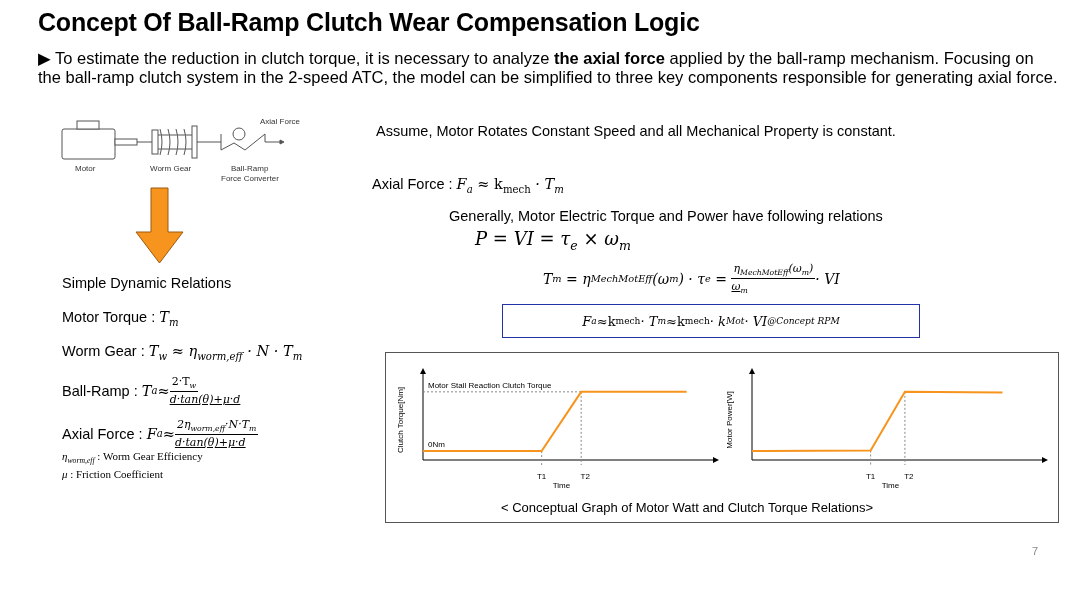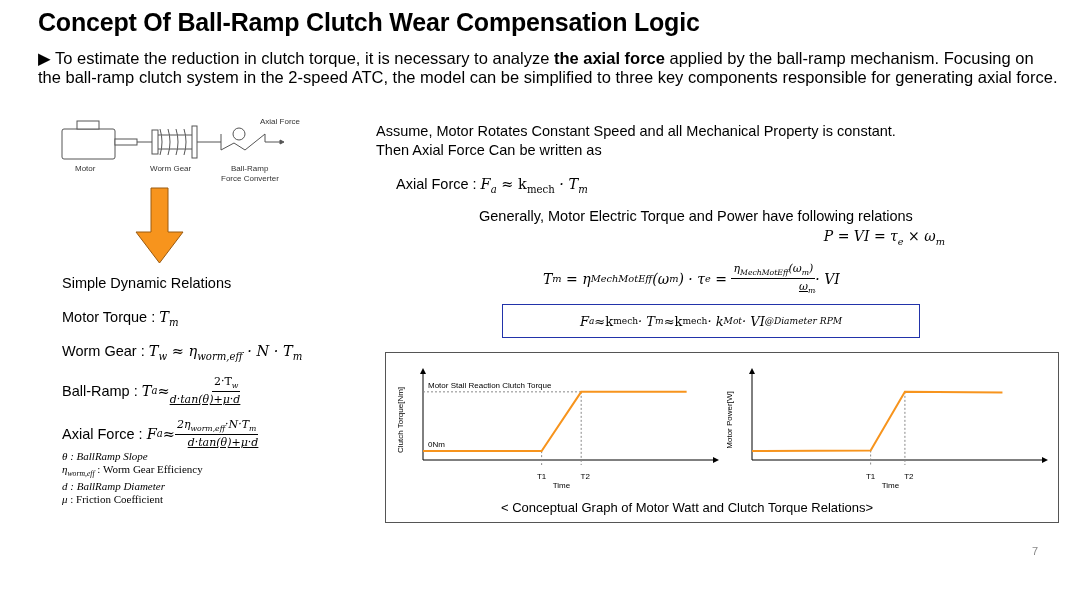--- a/index.html
+++ b/index.html
@@ -4,21 +4,21 @@
 <style>
   html, body { margin:0; padding:0; background:#fff; }
   body { width:1080px; height:608px; position:relative; overflow:hidden; font-family:"Liberation Sans", sans-serif; color:#000; }
   .abs { position:absolute; }
   .title { left:38px; top:8px; font-size:25px; font-weight:bold; letter-spacing:-0.2px; }
   .intro { left:38px; top:49px; width:1020px; font-size:16.5px; line-height:19px; }
   .intro b { font-weight:bold;text-align:right; }
   .m { font-family:"DejaVu Serif", serif; font-style:italic; }
   .mr { font-family:"DejaVu Serif", serif; }
   sub { font-size:70%; }
-  .frac { display:inline-flex; flex-direction:column; align-items:flex-end; vertical-align:middle; font-family:"DejaVu Serif", serif; font-style:italic; font-size:11px; }
+  .frac { display:inline-flex; flex-direction:column; align-items:flex-start; vertical-align:middle; font-family:"DejaVu Serif", serif; font-style:italic; font-size:11px; }
   .frac .num { border-bottom:1px solid #000; padding:0 2px 1px; }
   .frac .den { padding-top:1px;text-decoration:underline; }
   .legend { left:62px; top:450px; font-family:"Liberation Serif", serif; font-size:11px; line-height:12.5px; }
   .legend i { font-family:"Liberation Serif", serif; }
   .rtxt { font-size:14.5px; }
   .eqbox { left:502px; top:304px; width:418px; height:34px; border:1.5px solid #2233aa; box-sizing:border-box; display:flex; align-items:center; justify-content:center; font-size:13px; }
   .graphbox { left:385px; top:352px; width:674px; height:171px; border:1px solid #555; box-sizing:border-box; }
   .caption { left:385px; top:500px; width:604px; text-align:center; font-size:13px; }
   .pagenum { left:1032px; top:545px; font-size:11px; color:#888; }
 </style>
@@ -82,38 +82,35 @@
 
 <div class="abs rtxt" style="left:62px;top:418px;display:flex;align-items:center">
   <span>Axial Force : </span>&nbsp;<span class="m">F</span><sub class="m">a</sub><span class="mr"> ≈ </span>
   <span class="frac">
     <span class="num"><span>2η</span><sub>worm,eff</sub><span>·N·T</span><sub>m</sub></span>
     <span class="den">d·tan(θ)+μ·d</span>
   </span>
 </div>
 
 <div class="abs legend">
-  <div><i>θ</i><i> : BallRamp Slope</i></div>
   <div><i>η</i><sub><i>worm,eff</i></sub><span> : Worm Gear Efficiency</span></div>
-  <div><i>d</i><i> : BallRamp Diameter</i></div>
   <div><i>μ</i><span> : Friction Coefficient</span></div>
 </div>
 
 <div class="abs rtxt" style="left:376px;top:122px;line-height:19px">
   <div>Assume, Motor Rotates Constant Speed and all Mechanical Property is constant.</div>
-  <div>Then Axial Force Can be written as</div>
 </div>
 
-<div class="abs rtxt" style="left:396px;top:176px">
+<div class="abs rtxt" style="left:372px;top:176px">
   <span>Axial Force : </span><span class="m">F</span><sub class="m">a</sub><span class="mr"> ≈ </span><span class="mr">k</span><sub class="mr">mech</sub><span class="m"> · T</span><sub class="m">m</sub>
 </div>
 
-<div class="abs rtxt" style="left:479px;top:208px">Generally, Motor Electric Torque and Power have following relations</div>
+<div class="abs rtxt" style="left:449px;top:208px">Generally, Motor Electric Torque and Power have following relations</div>
 
-<div class="abs" style="left:475px;top:228px;width:470px;text-align:right;font-size:14px">
+<div class="abs" style="left:475px;top:228px;width:470px;text-align:left;font-size:18px">
   <span class="m">P = VI = τ</span><sub class="m">e</sub><span class="m"> × ω</span><sub class="m">m</sub>
 </div>
 
 <div class="abs" style="left:543px;top:262px;font-size:14px;display:flex;align-items:center">
   <span class="m">T</span>
     <sub class="m">m</sub>
   <span class="mr">&nbsp;=&nbsp;</span>
   <span class="m">η</span>
     <sub class="m">MechMotEff</sub>
     <span class="m">(ω</span>
@@ -135,21 +132,21 @@
     <span class="mr">k</span>
     <sub class="mr">mech</sub>
     <span class="m"> · T</span>
     <sub class="m">m</sub>
     <span class="mr"> ≈ </span>
     <span class="mr">k</span>
     <sub class="mr">mech</sub>
     <span class="m"> · k</span>
     <sub class="m">Mot</sub>
     <span class="m"> · VI</span>
-    <sub class="m">@Diameter RPM</sub>
+    <sub class="m">@Concept RPM</sub>
 </div>
 
 <div class="abs graphbox"></div>
 <svg class="abs" id="chart1" style="left:393px;top:360px" width="330" height="135">
     <line x1="30" y1="100" x2="320" y2="100" stroke="#000" stroke-width="1"></line>
     <path d="M320 97 L326 100 L320 103 Z" fill="#000"></path>
     <line x1="30" y1="100" x2="30" y2="14" stroke="#000" stroke-width="1"></line>
     <path d="M27 14 L30 8 L33 14 Z" fill="#000"></path>
     <text x="10" y="60" font-size="8" text-anchor="middle" transform="rotate(-90 10 60)" font-family="Liberation Sans, sans-serif">Clutch Torque[Nm]</text>
     <text x="168.40909090909088" y="128" font-size="8" text-anchor="middle" font-family="Liberation Sans, sans-serif">Time</text>

